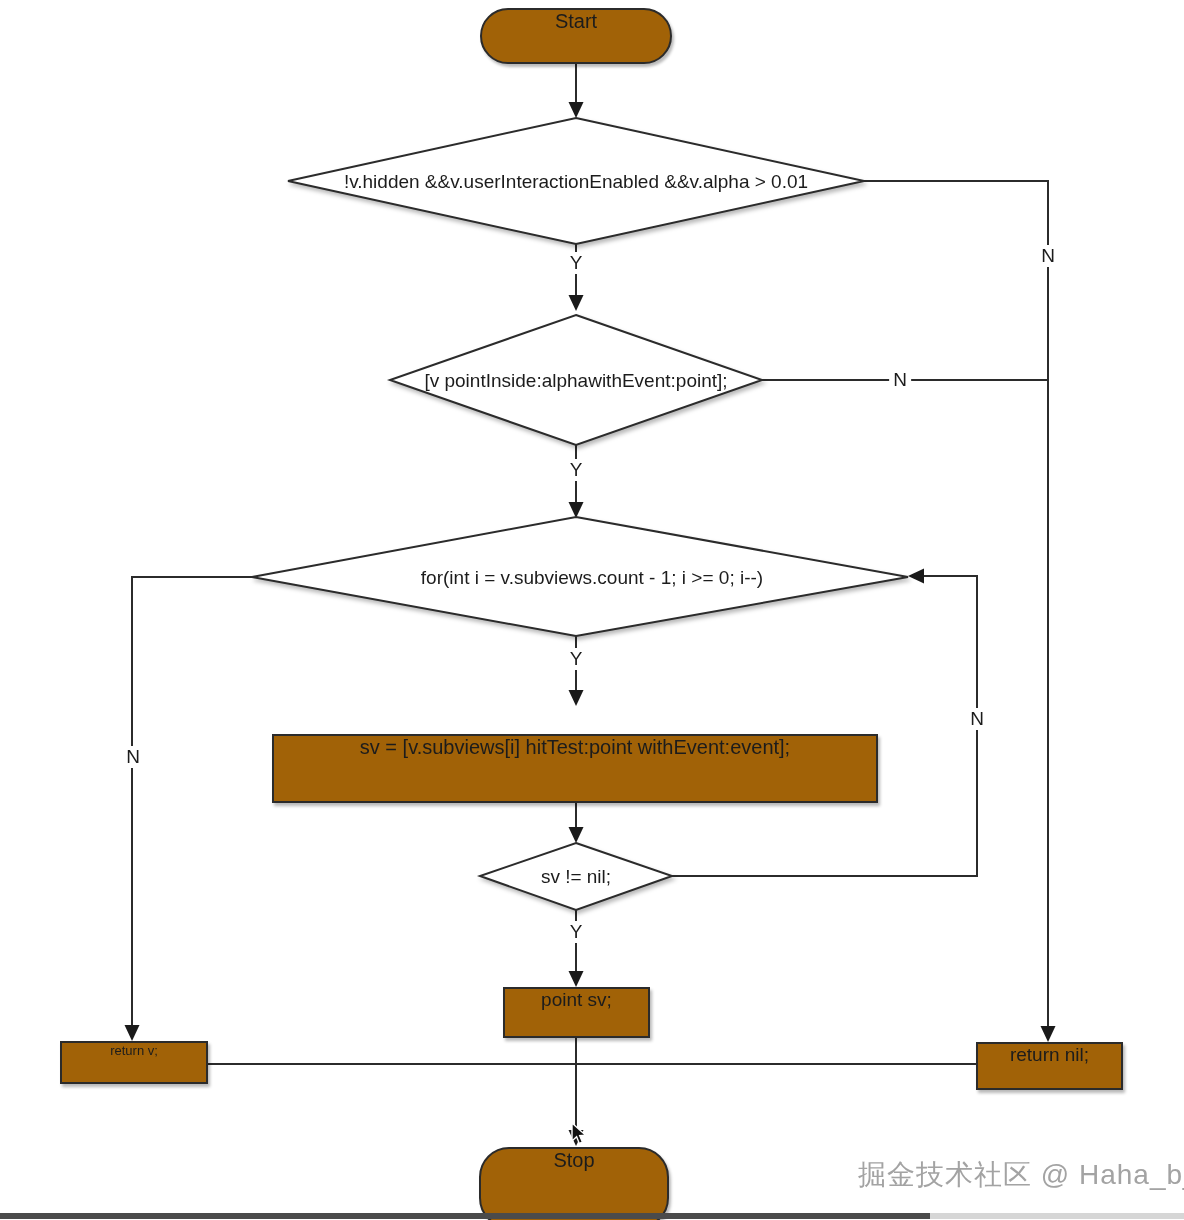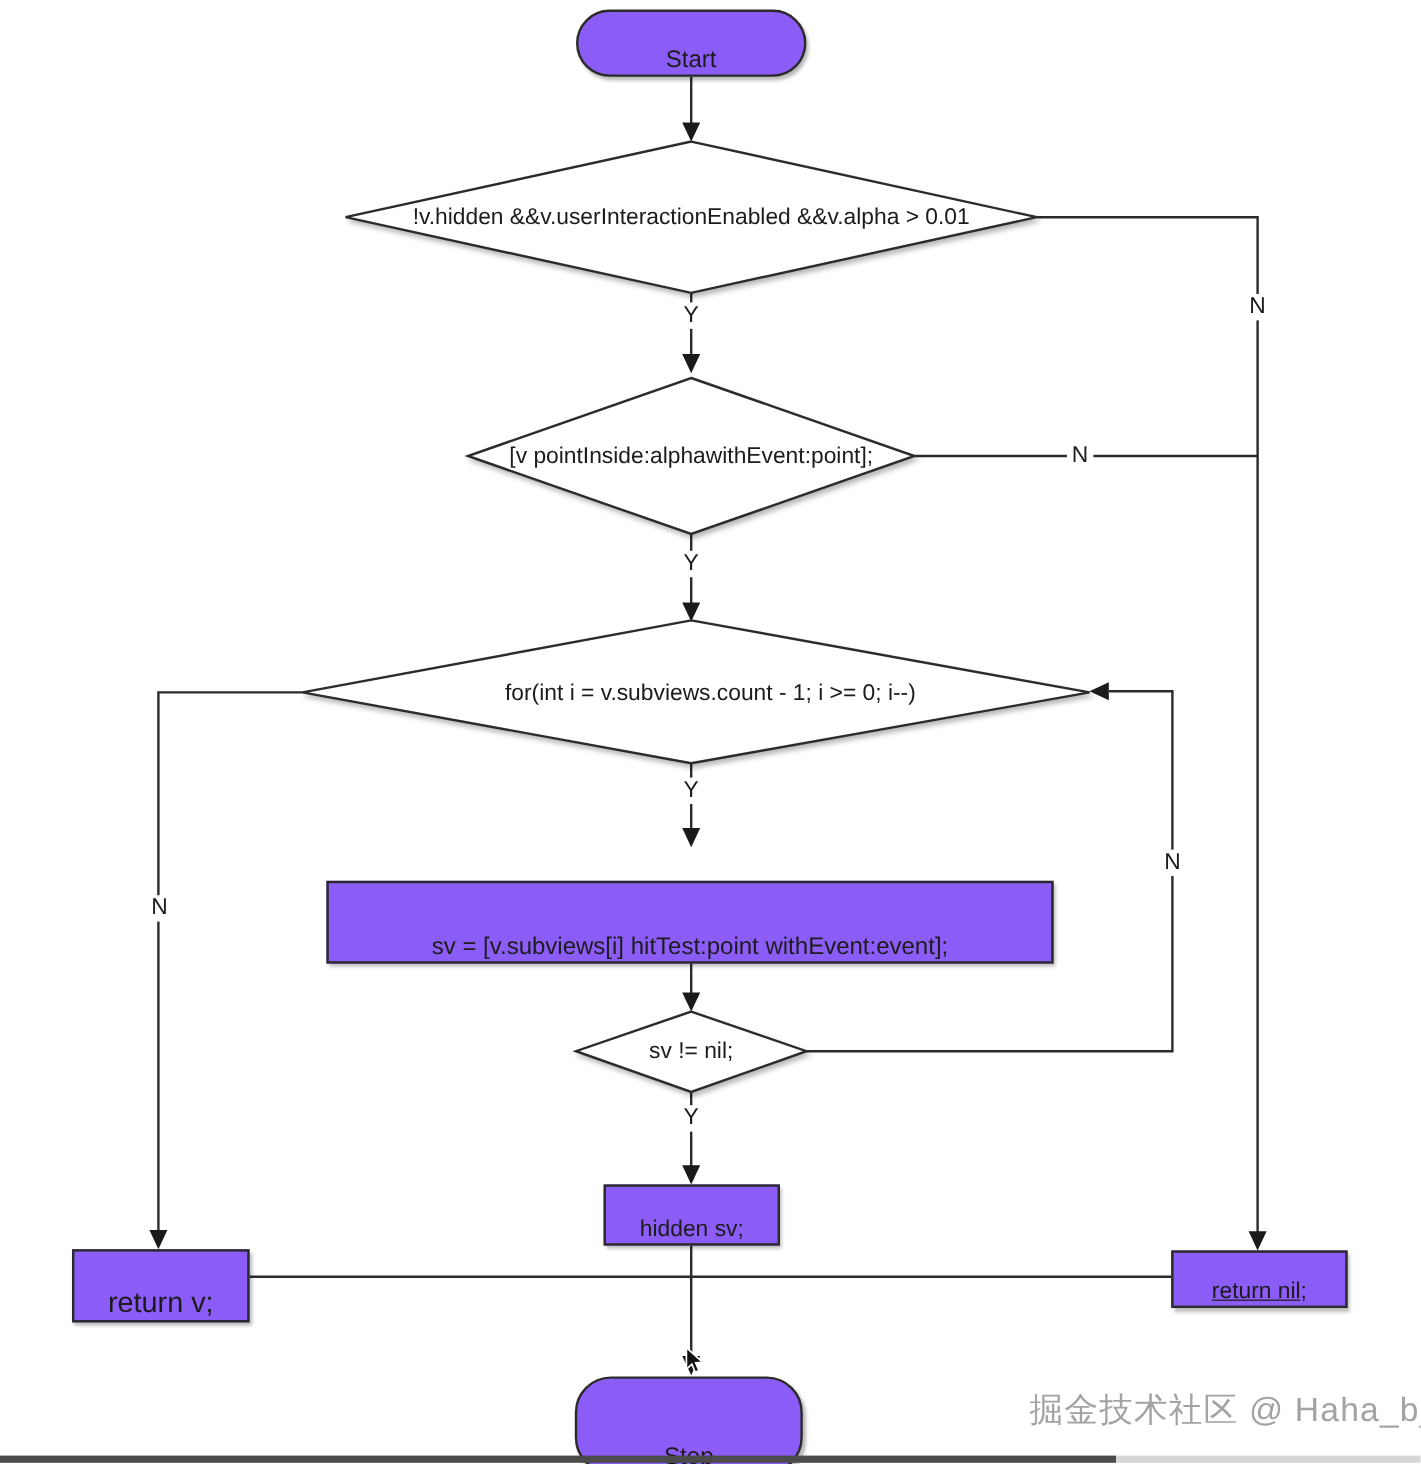--- a/index.html
+++ b/index.html
@@ -5,22 +5,22 @@
   html,body{margin:0;padding:0;background:#fff;}
   .stage{
     position:relative;width:1184px;height:1220px;background:#ffffff;overflow:hidden;
     font-family:"Liberation Sans", sans-serif;color:#1c1c1c;
   }
   .stage svg.wires{position:absolute;left:0;top:0;}
   .wires line, .wires polyline{stroke:#2b2b2b;stroke-width:2;fill:none;}
   .wires .head{fill:#1a1a1a;stroke:none;}
   .wires polygon.diamond{fill:#ffffff;stroke:#2b2b2b;stroke-width:2;filter:drop-shadow(2px 3px 2px rgba(0,0,0,.28));}
   .box{
-    position:absolute;background:#8b5cf6;border:2px solid #2b2b2b;
-    display:flex;align-items:flex-end;justify-content:center;
+    position:absolute;background:#a16207;border:2px solid #2b2b2b;
+    display:flex;align-items:flex-start;justify-content:center;
     font-size:20px;box-shadow:2px 3px 3px rgba(0,0,0,.28);box-sizing:border-box;
     white-space:nowrap;
   }
   .terminal{border-radius:30px;}
   .dtext{
     position:absolute;display:flex;flex-direction:row;align-items:center;justify-content:center;
     text-align:center;font-size:19px;line-height:27px;pointer-events:none;white-space:nowrap;
   }
   .edge-label{
     position:absolute;background:#fff;padding:0 4px;font-size:19px;
@@ -85,28 +85,28 @@
 
   <div class="box terminal" style="left:480px;top:8px;width:192px;height:56px;">
     <span>Start</span>
   </div>
 
   <div class="box" style="left:272px;top:706px;width:606px;height:69px;margin-top:28px;">
     <span>sv = [v.subviews[i] hitTest:point withEvent:event];</span>
   </div>
 
   <div class="box" style="left:503px;top:987px;width:147px;height:51px;font-size:19px;">
-    <span>hidden sv;</span>
+    <span>point sv;</span>
   </div>
 
-  <div class="box" style="left:60px;top:1041px;width:148px;height:61px;font-size:24px;">
+  <div class="box" style="left:60px;top:1041px;width:148px;height:43px;font-size:13px;">
     <span>return v;</span>
   </div>
 
-  <div class="box" style="left:976px;top:1042px;width:147px;height:48px;font-size:19px;text-decoration:underline;">
+  <div class="box" style="left:976px;top:1042px;width:147px;height:48px;font-size:19px;">
     <span>return nil;</span>
   </div>
 
   <div class="box terminal" style="left:479px;top:1147px;width:190px;height:81px;">
     <span>Stop</span>
   </div>
 
   <div class="dtext" style="left:336px;top:139px;width:480px;height:84px;">
     <div>!v.hidden &amp;&amp;</div>
     <div>v.userInteractionEnabled &amp;&amp;</div>

